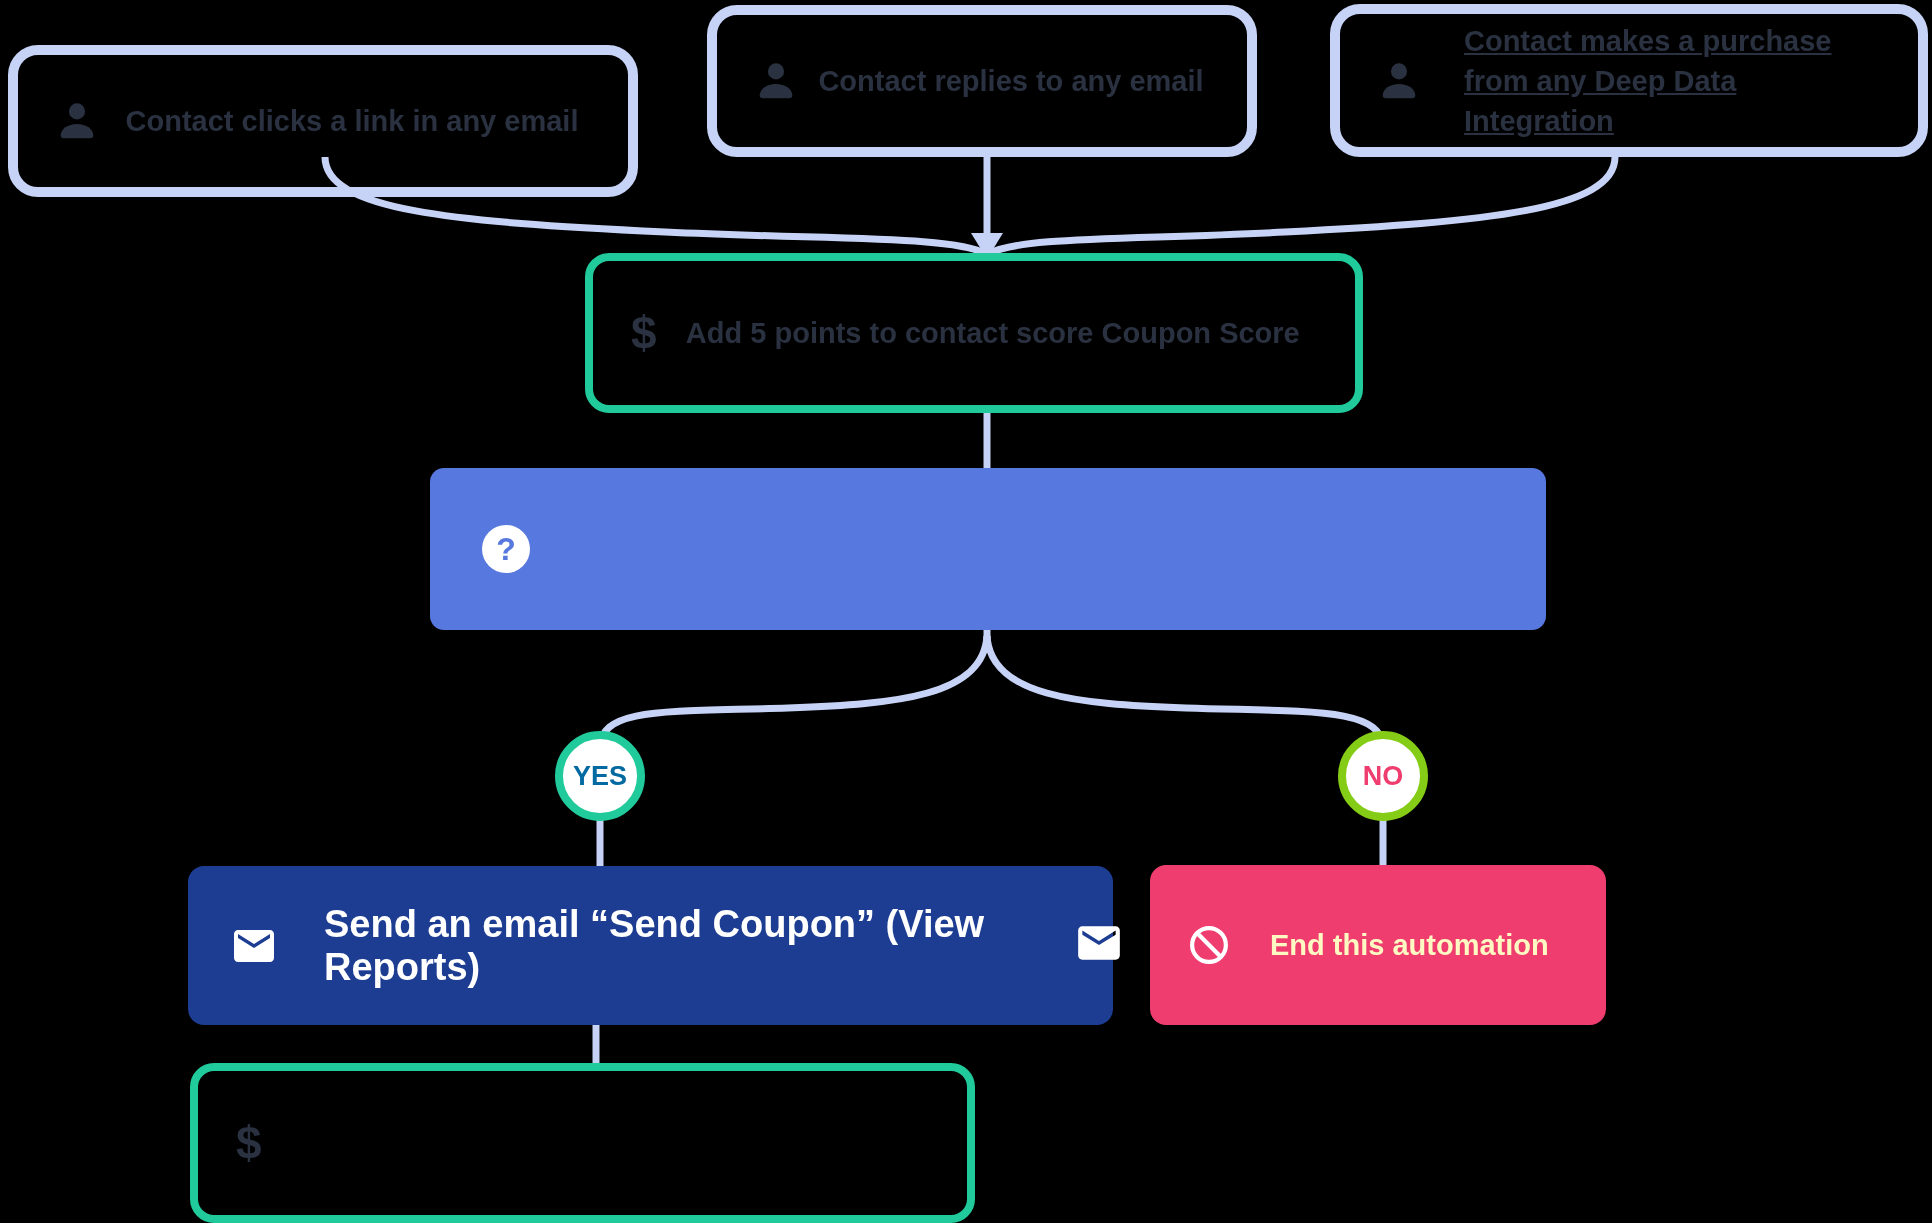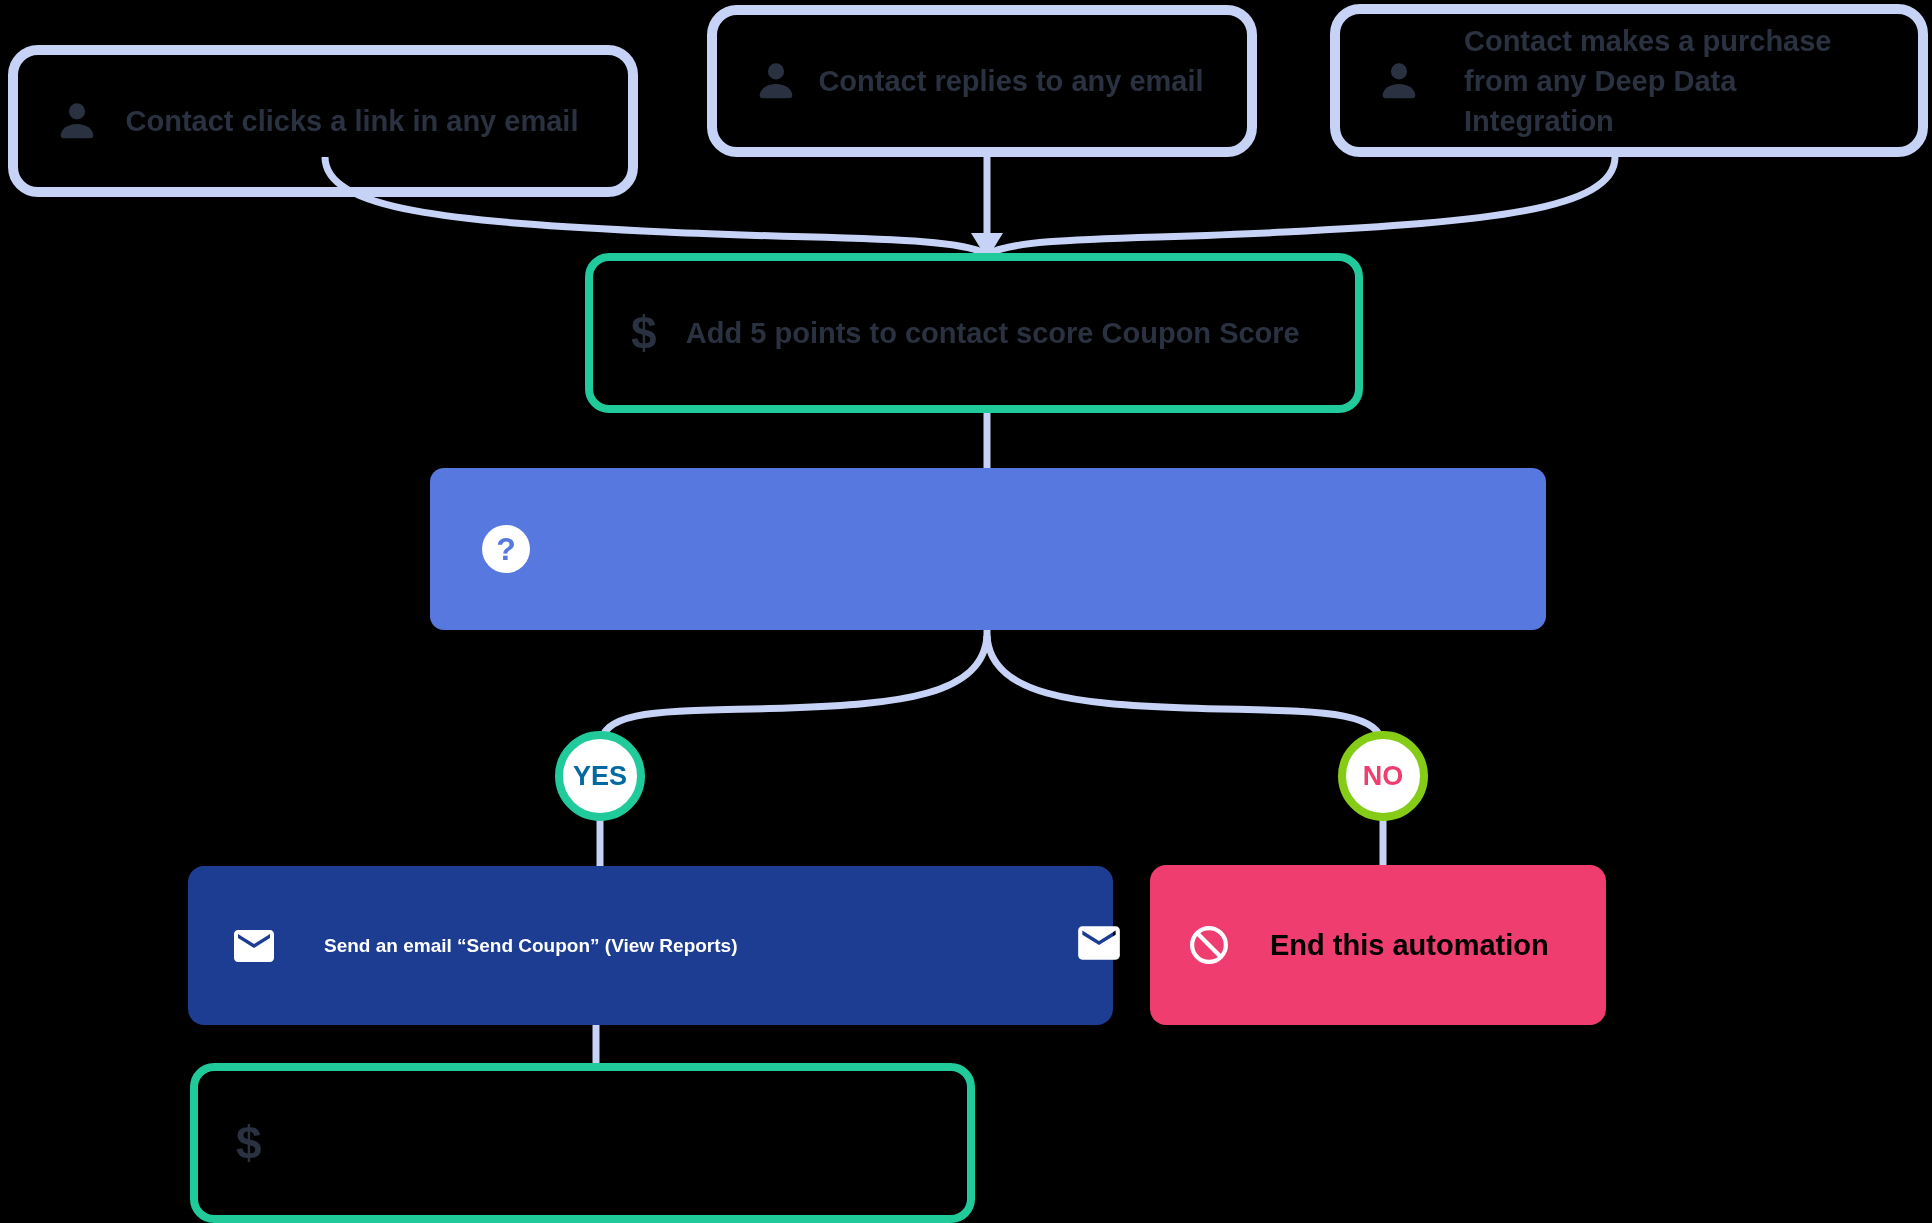--- a/index.html
+++ b/index.html
@@ -12,21 +12,21 @@
 
   
   .trigger{
     border:10px solid #c7d3f6;border-radius:30px;background:transparent;
     color:#2a3140;font-size:29px;padding:0 24px 0 36px;
   }
   .trigger .label{flex:1;text-align:center;line-height:40px;}
   .trigger.left-align .label{text-align:left;margin-left:42px;}
   .t1{left:8px;top:5px;width:630px;height:152px;margin-top:40px;}
   .t2{left:707px;top:5px;width:550px;height:152px;}
-  .t3{left:1330px;top:4px;width:598px;height:153px;}
+  .t3{left:1330px;top:4px;width:598px;height:153px;text-decoration:underline;}
   .person{width:46px;height:46px;flex:0 0 auto;}
 
   
   .green-box{
     border:8px solid #21ca9b;border-radius:24px;background:transparent;
     color:#2a3140;font-size:29px;padding:0 26px 0 38px;
   }
   .green-box .label{flex:1;text-align:center;}
   .dollar{font-size:46px;color:#2a3140;flex:0 0 auto;line-height:1;}
   .add{left:585px;top:253px;width:778px;height:160px;}
@@ -48,29 +48,29 @@
     position:absolute;z-index:3;width:90px;height:90px;border-radius:50%;
     background:#fff;display:flex;align-items:center;justify-content:center;
     font-size:27px;box-sizing:border-box;
   }
   .yes{left:555px;top:731px;border:8px solid #21ca9b;color:#0369a1;}
   .no{left:1338px;top:731px;border:8px solid #84cc16;color:#ee3d6e;}
 
   
   .send{
     left:188px;top:866px;width:925px;height:159px;background:#1d3d92;border-radius:16px;
-    color:#fff;font-size:19px;padding:0 30px 0 42px;
+    color:#fff;font-size:38px;padding:0 30px 0 42px;
   }
   .send .label{margin-left:46px;text-align:left;}
   .mailicon{width:48px;height:48px;flex:0 0 auto;}
 
   
   .end{
     left:1150px;top:865px;width:456px;height:160px;background:#ee3d6e;border-radius:16px;
-    color:#000000;font-size:29px;padding:0 24px 0 36px;
+    color:#fef9c3;font-size:29px;padding:0 24px 0 36px;
   }
   .end .label{margin-left:38px;text-align:left;}
   .blockicon{width:46px;height:46px;flex:0 0 auto;}
 
   
   .float-mail{position:absolute;left:1072px;top:918px;width:54px;height:50px;z-index:2;}
 </style>
 </head>
 <body>
 

